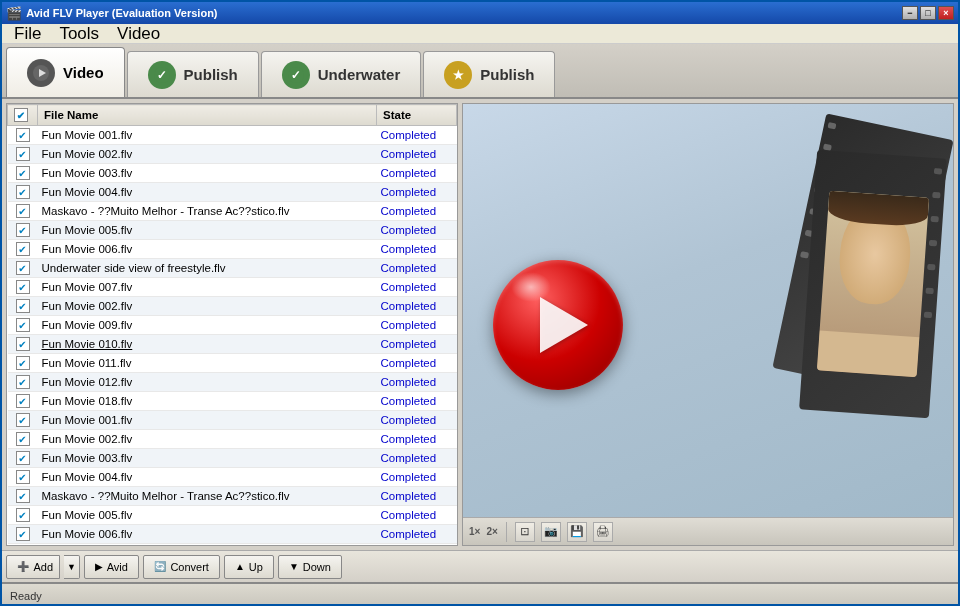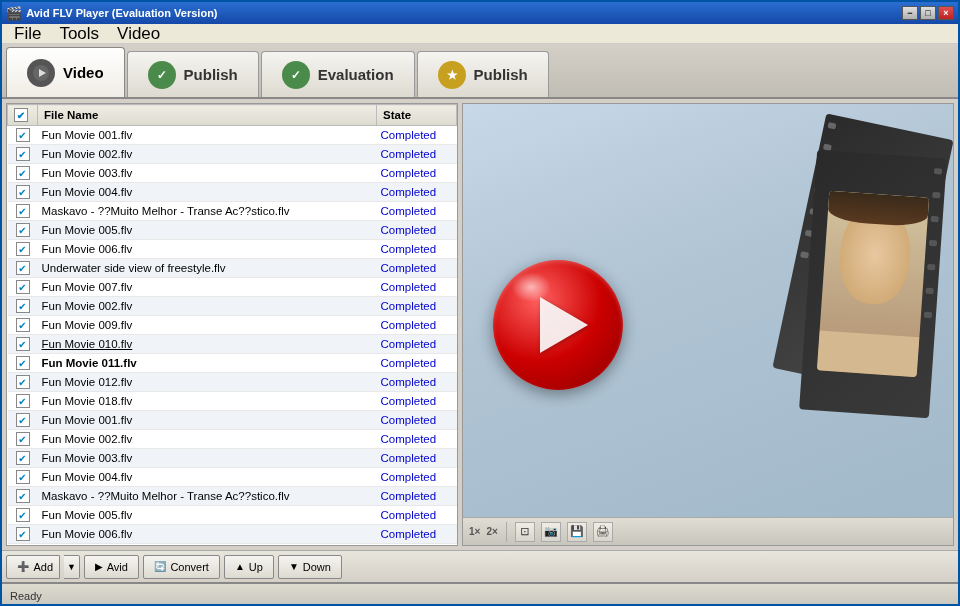--- a/index.html
+++ b/index.html
@@ -371,21 +371,21 @@
     </div>
     <span>Publish</span>
   </div>
   <div class="tab">
     <div class="tab-icon advertise">
       <svg width="18" height="18" viewBox="0 0 18 18">
         <circle cx="9" cy="9" r="8" fill="#4a8a4a"></circle>
         <text x="4" y="13" font-size="12" fill="white">✓</text>
       </svg>
     </div>
-    <span>Evaluation</span>
+    <span>Underwater</span>
   </div>
   <div class="tab">
     <div class="tab-icon publish">
       <svg width="18" height="18" viewBox="0 0 18 18">
         <circle cx="9" cy="9" r="8" fill="#c8a020"></circle>
         <text x="4" y="13" font-size="12" fill="white">★</text>
       </svg>
     </div>
     <span>Publish</span>
   </div>
@@ -461,21 +461,21 @@
               <td style="max-width: 320px; overflow: hidden; text-overflow: ellipsis;">Fun Movie 009.flv</td>
               <td class="state">Completed</td>
             </tr>
             <tr>
               <td><div class="checkbox-icon">✔</div></td>
               <td style="max-width: 320px; overflow: hidden; text-overflow: ellipsis; text-decoration: underline;">Fun Movie 010.flv</td>
               <td class="state">Completed</td>
             </tr>
             <tr>
               <td><div class="checkbox-icon">✔</div></td>
-              <td style="max-width: 320px; overflow: hidden; text-overflow: ellipsis; font-weight: bold;">Fun Movie 011.flv</td>
+              <td style="max-width: 320px; overflow: hidden; text-overflow: ellipsis;">Fun Movie 011.flv</td>
               <td class="state">Completed</td>
             </tr>
             <tr>
               <td><div class="checkbox-icon">✔</div></td>
               <td style="max-width: 320px; overflow: hidden; text-overflow: ellipsis;">Fun Movie 012.flv</td>
               <td class="state">Completed</td>
             </tr>
             <tr>
               <td><div class="checkbox-icon">✔</div></td>
               <td style="max-width: 320px; overflow: hidden; text-overflow: ellipsis;">Fun Movie 018.flv</td>

